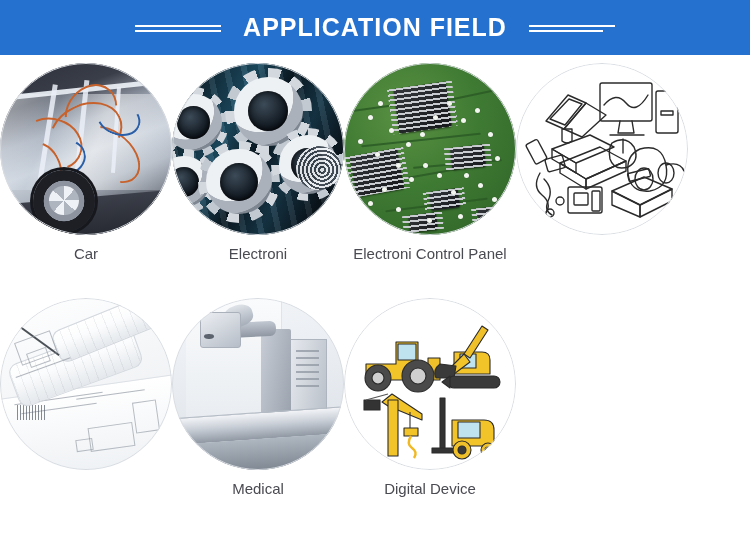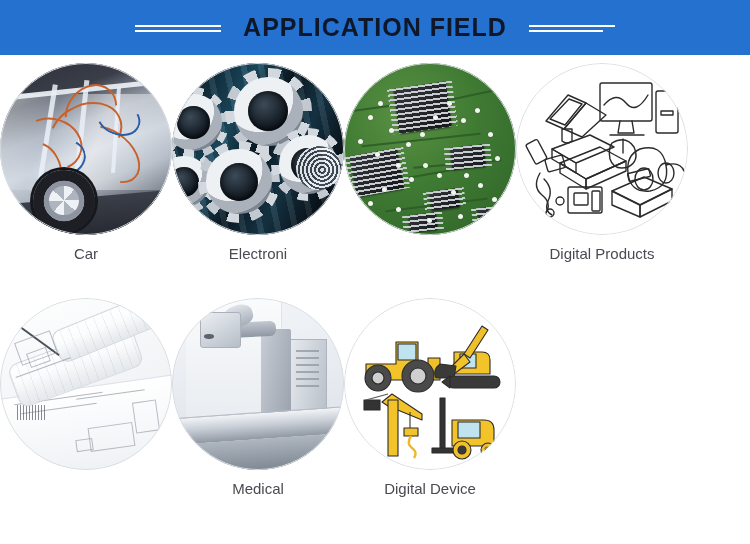--- a/index.html
+++ b/index.html
@@ -11,21 +11,21 @@
   }
   .page { position:relative; width:750px; height:544px; background:#fff; }
 
   
   .banner{
     position:absolute; left:0; top:0; width:750px; height:55px;
     background:#2471d0;
     display:flex; align-items:center; justify-content:center; gap:22px;
   }
   .banner-title{
-    color:#0f172a;
+    color:#ffffff;
     font-size:25px;
     font-weight:bold;
     letter-spacing:1.0px;
     line-height:1;
     white-space:nowrap;
   }
   .deco { width:86px; height:12px; position:relative; }
   .deco i{
     position:absolute; left:0; width:100%; height:2px; background:#fff; display:block;
   }
@@ -362,20 +362,21 @@
           <div class="pad" style="left:62%;top:74%;"></div>
           <div class="pad" style="left:70%;top:64%;"></div>
           <div class="pad" style="left:78%;top:70%;"></div>
           <div class="pad" style="left:48%;top:90%;"></div>
           <div class="pad" style="left:18%;top:52%;"></div>
           <div class="pad" style="left:66%;top:88%;"></div>
           <div class="pad" style="left:86%;top:78%;"></div>
         </div>
         <span class="ring-border"></span>
       </div>
+      <div class="caption">Electroni Control Panel</div>
     </div>
 
     <div class="cell">
       <div class="circle">
         <div class="art-dig">
           <svg viewBox="0 0 172 172" fill="none" stroke="#2b2b2b" stroke-width="1.4" stroke-linejoin="round" stroke-linecap="round">
 
             <path d="M30 58 L52 32 L70 40 L48 66 Z"></path>
             <path d="M48 66 L70 40 L90 52 L66 74 Z"></path>
             <path d="M34 56 L53 36 L66 41 L49 62 Z"></path>
@@ -417,21 +418,20 @@
             <path d="M96 128 L128 114 L156 126 L124 142 Z"></path>
             <path d="M96 128 L124 142 L124 154 L96 142 Z"></path>
             <path d="M124 142 L156 126 L156 138 L124 154 Z"></path>
             <rect x="112" y="108" width="22" height="8" rx="1" transform="rotate(-14 123 112)"></rect>
 
             <path d="M46 66 h10 v12 q-5 4 -10 0 Z"></path>
           </svg>
         </div>
         <span class="ring-border"></span>
       </div>
-      <div class="caption">Digital Products</div>
     </div>
 
     <div class="cell">
       <div class="circle">
         <div class="art-com">
           <div class="sheet"></div>
           <div class="ln" style="left:8%;top:58%;width:52%;transform:rotate(-8deg);"></div>
           <div class="ln" style="left:12%;top:64%;width:44%;transform:rotate(-8deg);"></div>
           <div class="ln" style="left:44%;top:56%;width:40%;transform:rotate(-8deg);"></div>
           <div class="bx" style="left:52%;top:74%;width:26%;height:14%;transform:rotate(-8deg);"></div>

